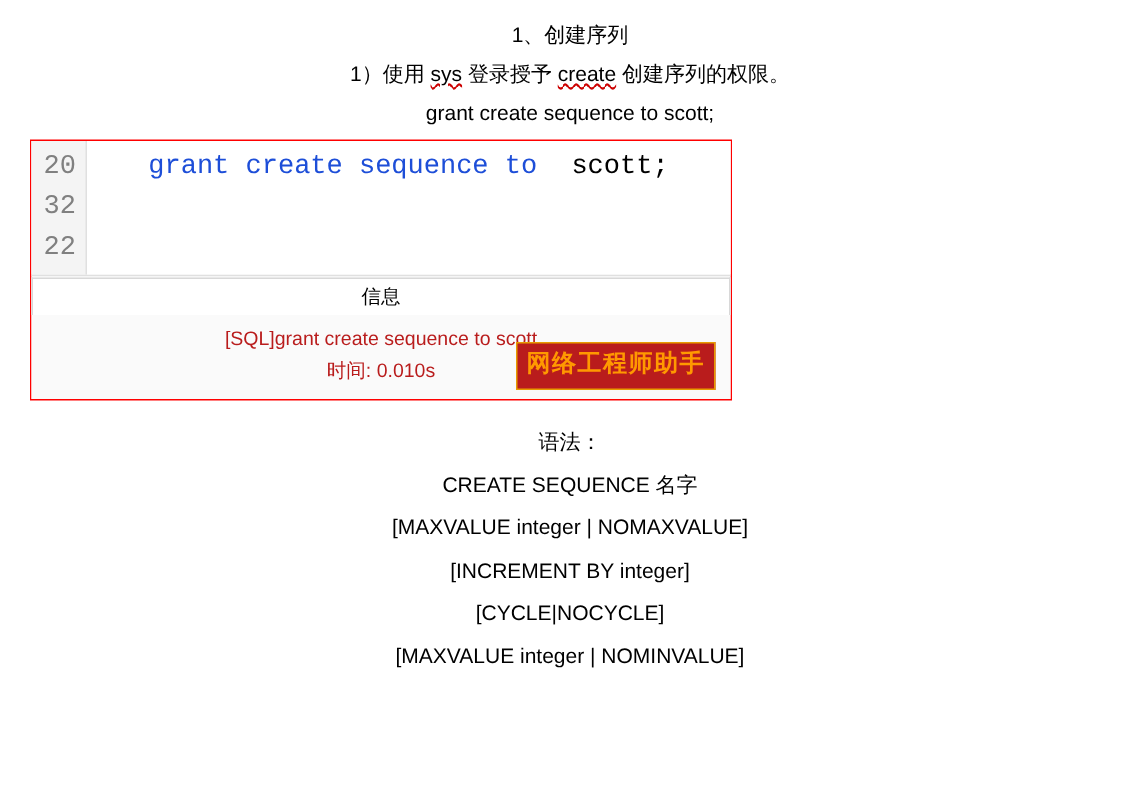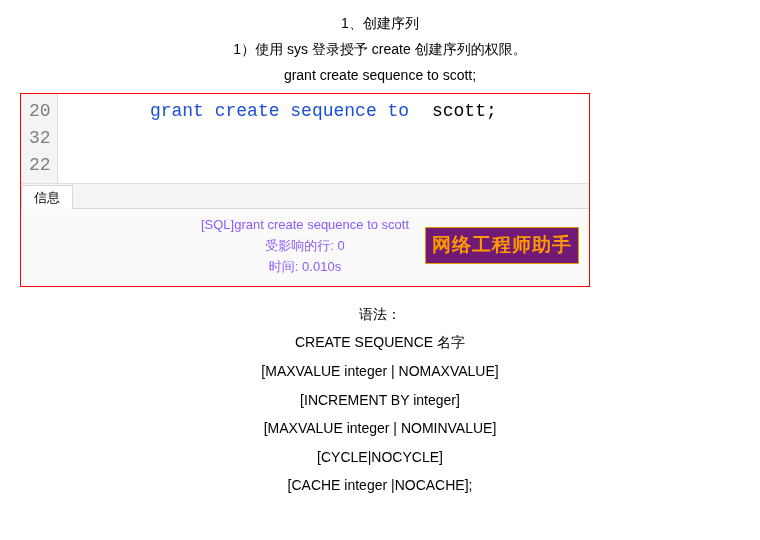--- a/index.html
+++ b/index.html
@@ -8,25 +8,25 @@
       font-size: 14px;
       color: #000;
       background: #fff;
       padding: 12px 20px;
       width: 760px;
     }
     .doc-line {
       line-height: 1.7;
       margin-bottom: 2px;
     }
-    .underline { text-decoration-color: #c00; text-decoration-style: wavy; }
+    .underline { text-decoration: underline; text-decoration-color: #c00; text-decoration-style: wavy; }
     .code-box {
       border: 1.5px solid #ff0000;
       margin: 6px 0 14px 0;
-      width: 570px;
+      width: 468px;
       background: #fff;
     }
     .editor {
       display: flex;
       background: #fdfdfd;
     }
     .gutter {
       background: #f4f4f4;
       padding: 4px 6px 4px 8px;
       font-family: Consolas, "Courier New", monospace;
@@ -44,20 +44,21 @@
       font-size: 18px;
       line-height: 1.5;
       background: #fff;
     }
     .kw { color: #1d4ed8; }
     .ident { color: #000; margin-left: 12px; }
     .tabs {
       display: flex;
       background: #f5f5f5;
       border-top: 1px solid #e0e0e0;
+      flex-direction: column;
     }
     .tab {
       padding: 3px 12px;
       border: 1px solid #d8d8d8;
       border-bottom: none;
       background: #fff;
       font-size: 13px;
       position: relative;
       top: 1px;
     }
@@ -65,30 +66,30 @@
       flex: 1;
       border-bottom: 1px solid #d8d8d8;
     }
     .output {
       padding: 6px 8px 8px 8px;
       font-size: 13px;
       line-height: 1.6;
       position: relative;
       background: #fafafa;
     }
-    .out-line { color: #8b5cf6; }
+    .out-line { color: #b91c1c; }
     .watermark {
       position: absolute;
       right: 10px;
       top: 18px;
-      background: #701a75;
+      background: #b91c1c;
       color: #ff9900;
-      font-family: Liberation Serif, serif;
+      font-family: Liberation Mono, monospace;
       font-weight: bold;
-      font-size: 19px;
+      font-size: 16px;
       padding: 2px 6px;
       border: 1px solid #e89b00;
       letter-spacing: 1px;
     }
     .syntax-block {
     }
     .syntax-block .doc-line {
       line-height: 1.9;
     }
   </style>
@@ -114,30 +115,26 @@
       </div>
     </div>
   </div>
   <div class="tabs">
     <div class="tab">信息</div>
     <div class="tabs-fill"></div>
   </div>
   <div class="output">
     <div class="out-line">[SQL]grant create sequence to scott</div>
     <div class="out-line">
-      <span>受影响的行: </span><span>0</span>
-    </div>
-    <div class="out-line">
       <span>时间: </span><span>0.010s</span>
     </div>
     <div class="watermark">网络工程师助手</div>
   </div>
 </div>
 
 <div class="syntax-block">
   <div class="doc-line">语法：</div>
   <div class="doc-line">CREATE SEQUENCE  名字</div>
   <div class="doc-line">[MAXVALUE integer | NOMAXVALUE]</div>
   <div class="doc-line">[INCREMENT BY integer]</div>
+  <div class="doc-line">[CYCLE|NOCYCLE]</div>
   <div class="doc-line">[MAXVALUE integer | NOMINVALUE]</div>
-  <div class="doc-line">[CYCLE|NOCYCLE]</div>
-  <div class="doc-line">[CACHE integer |NOCACHE];</div>
 </div>
 
 </body></html>

